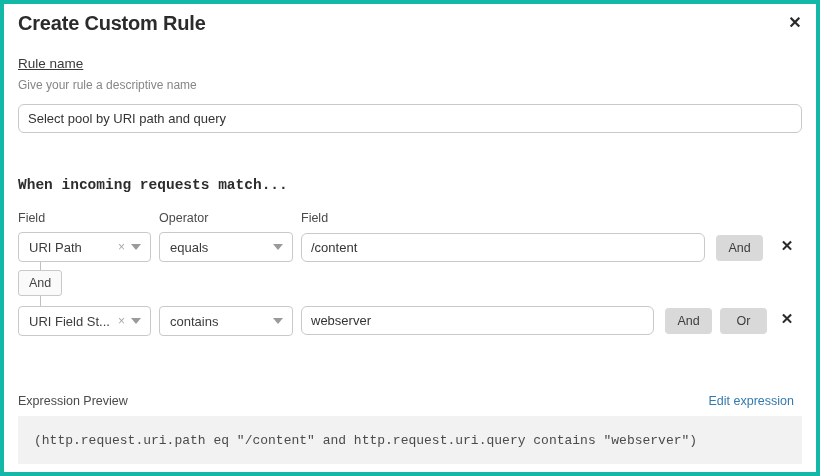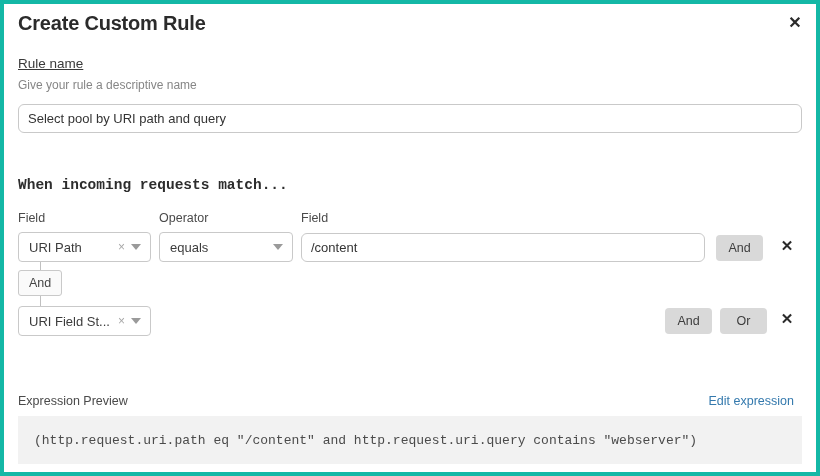--- a/index.html
+++ b/index.html
@@ -252,21 +252,26 @@
 
   <div class="connector-line"></div>
   <div class="connector-badge">And</div>
 
   <div id="field-select-2" class="select-box">
     <span class="select-text">URI Field St...</span>
     <span class="clear-x">×</span>
     <span class="caret"></span>
   </div>
 
-
+  <div id="operator-select-2" class="select-box">
+    <span class="select-text">contains</span>
+    <span class="caret"></span>
+  </div>
+
+  <input id="value-input-2" class="text-input" type="text" value="webserver" style="">
 
   <button id="and-btn-2" class="logic-btn">And</button>
   <button id="or-btn-2" class="logic-btn">Or</button>
   <button id="delete-btn-2" class="delete-btn">✕</button>
 
   <div class="preview-label">Expression Preview</div>
   <a class="edit-expression">Edit expression</a>
   <div class="code-block">(http.request.uri.path eq "/content" and http.request.uri.query contains "webserver")</div>
 
 </div>

